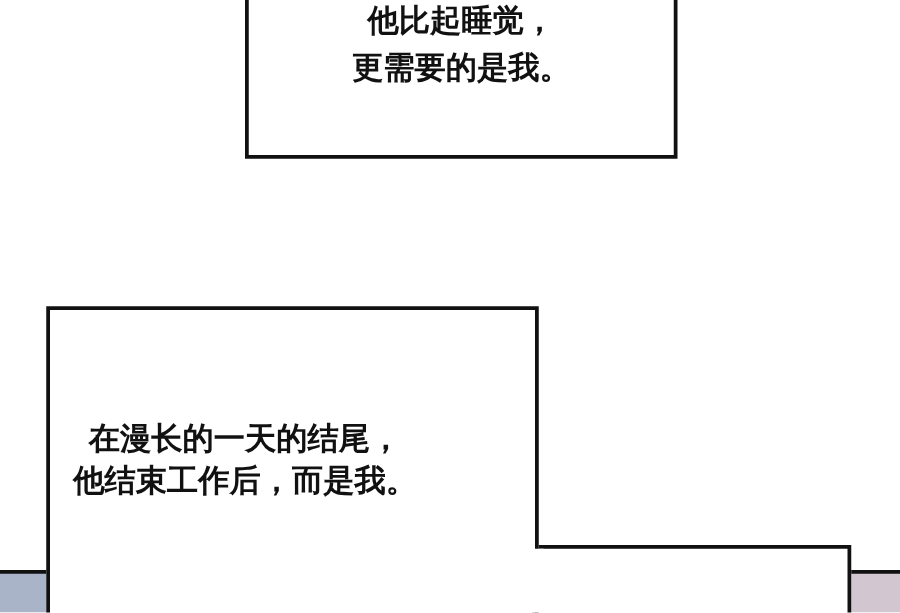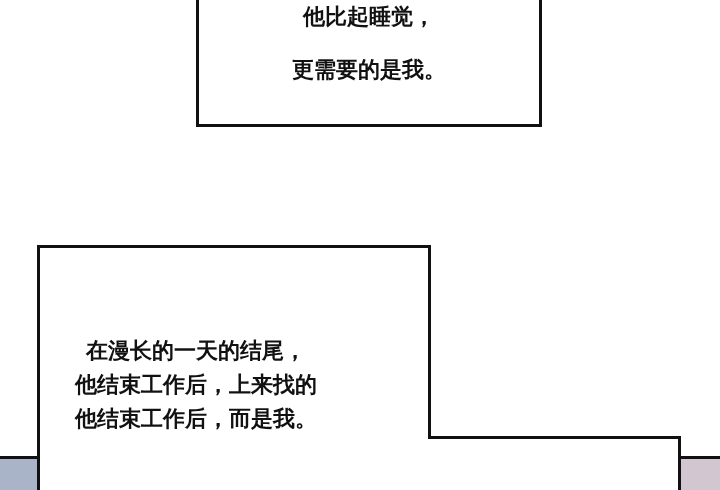--- a/index.html
+++ b/index.html
@@ -17,49 +17,48 @@
     .box {
       position: absolute;
       background: #ffffff;
       border: 3px solid #111111;
       box-sizing: border-box;
     }
     .caption {
       position: absolute;
       color: #111111;
       font-weight: bold;
-      font-size: 22px;
+      font-size: 25px;
       line-height: 34px;
       text-align: center;
       white-space: nowrap;
       letter-spacing: 0px;
     }
     .panel {
       position: absolute;
       box-sizing: border-box;
     }
   </style>
 </head>
 <body>
 
 <div class="panel" style="left:0; top:456px; width:40px; height:34px; background:#aab4c8; border-top:3px solid #111;"></div>
 <div class="panel" style="left:678px; top:456px; width:42px; height:34px; background:#d2c6d0; border-top:3px solid #111;"></div>
 
 <div class="box" style="left:196px; top:-4px; width:346px; height:131px;"></div>
 <div class="caption" style="left:196px; top:0px; width:346px;">
   <div>他比起睡觉，</div>
-  <div style="margin-top:19px;">更需要的是我。</div>
+  <div style="margin-top:3px;">更需要的是我。</div>
 </div>
 
 <div>
 
   <div class="box" style="left:426px; top:436px; width:255px; height:70px;"></div>
 
   <div class="box" style="left:37px; top:245px; width:394px; height:260px; border-right:3px solid #111;"></div>
 
   <div style="position:absolute; left:427px; top:439px; width:8px; height:60px; background:#ffffff;"></div>
 </div>
 
 <div class="caption" style="left:40px; top:334px; width:312px;">
   <div>在漫长的一天的结尾，</div>
-  <div>他结束工作后，上来找的</div>
   <div>他结束工作后，而是我。</div>
 </div>
 
 </body></html>

